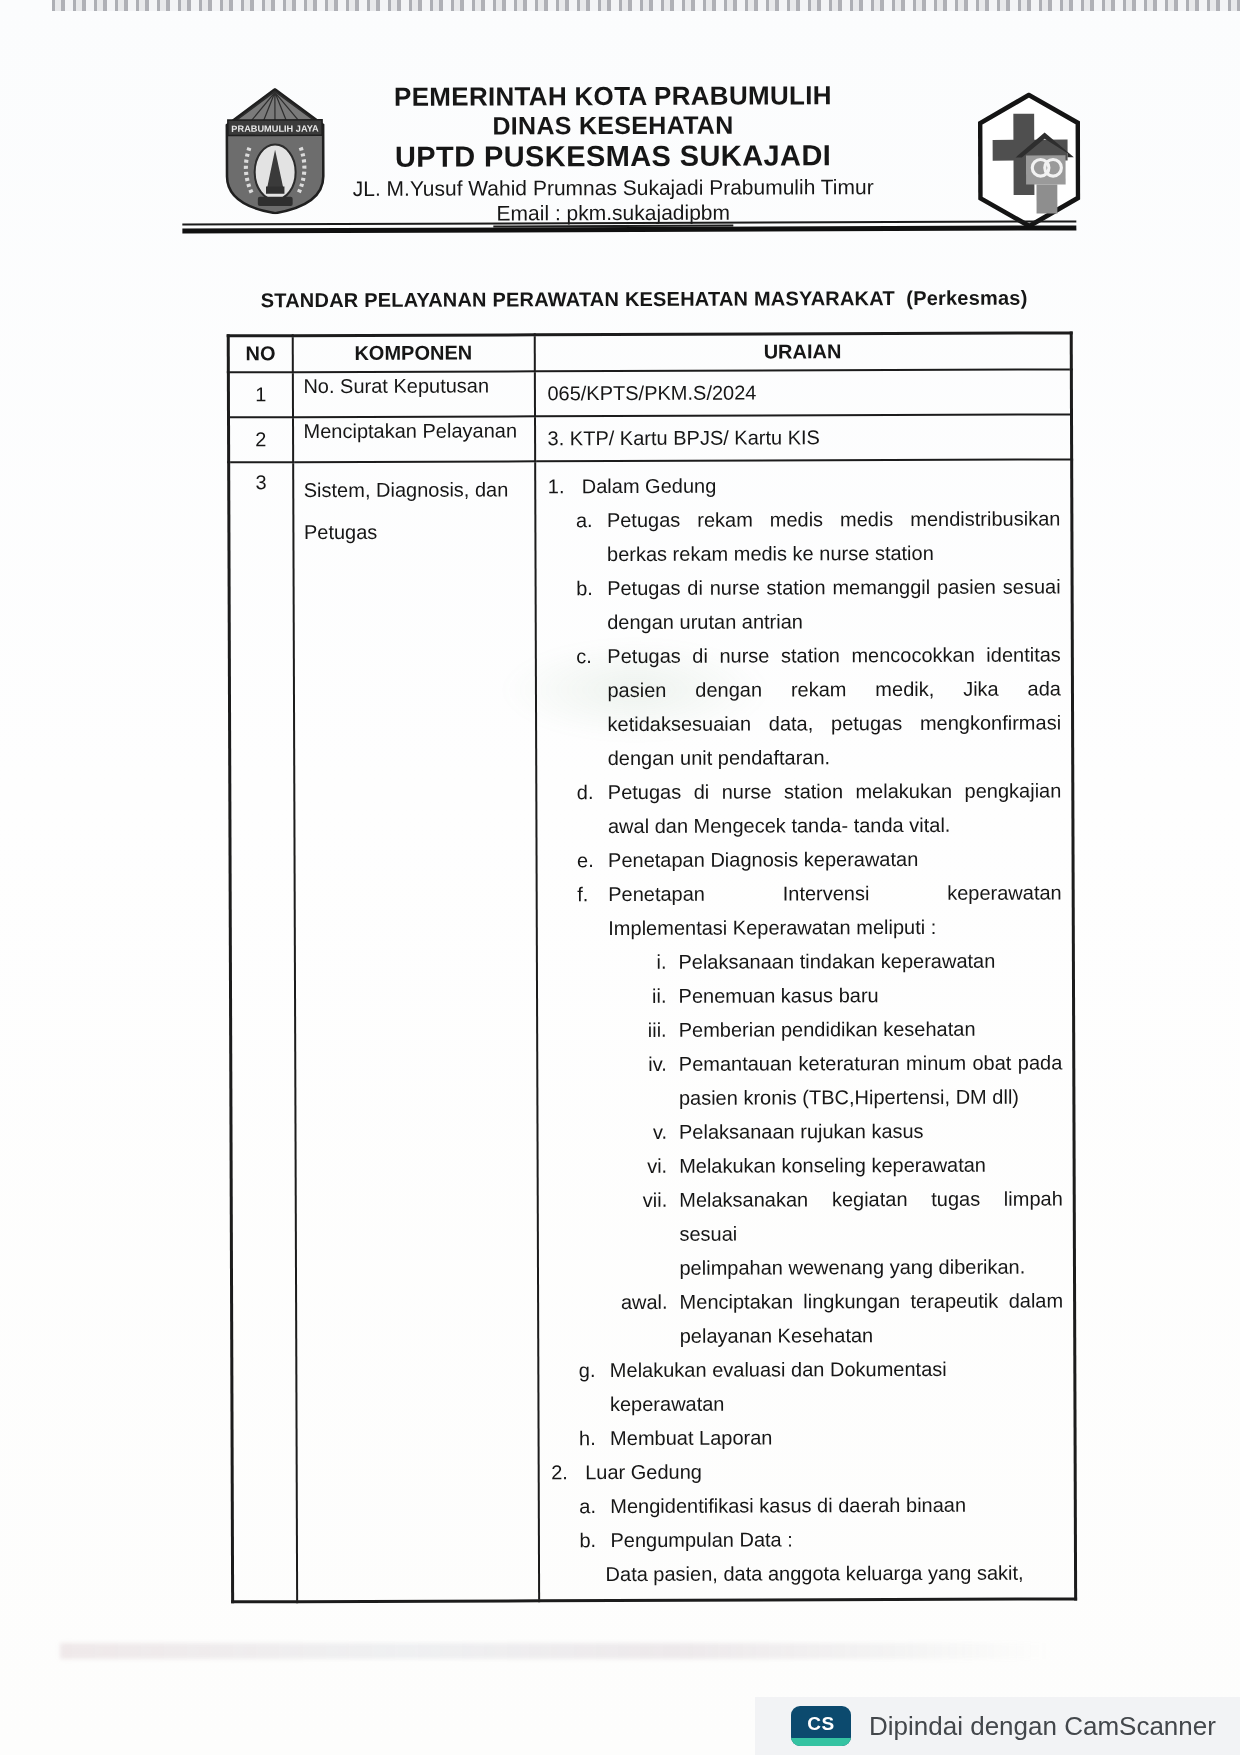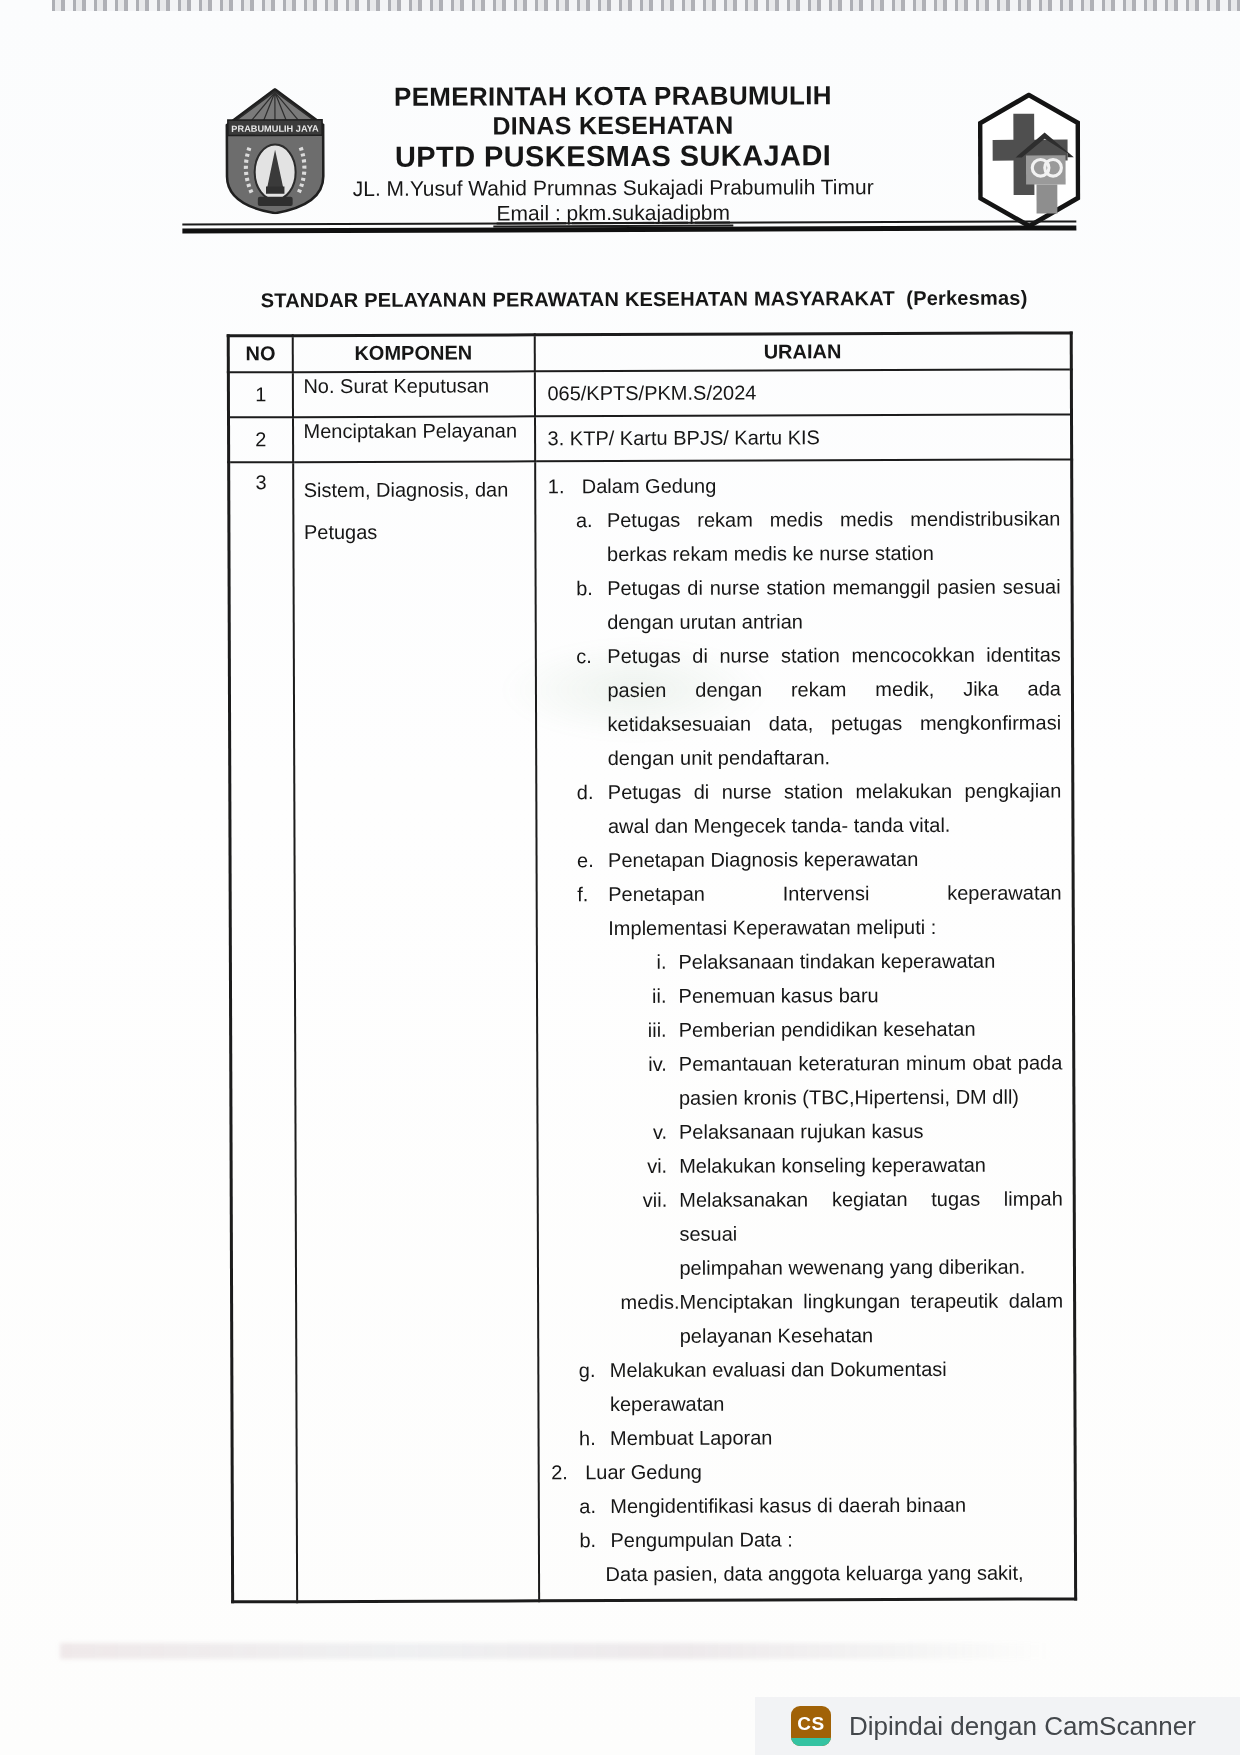--- a/index.html
+++ b/index.html
@@ -36,21 +36,21 @@
   
   .scan-content { position: absolute; inset: 0; transform: rotate(-0.2deg); transform-origin: 50% 40%; }
   .crest { position: absolute; left: 219px; top: 87px; width: 116px; height: 126px; }
   .puskesmas { position: absolute; left: 980px; top: 94px; width: 102px; height: 136px; }
   .head-text { position: absolute; left: 300px; top: 82px; width: 630px; text-align: center; }
   .ht-1 { font-size: 26px; font-weight: 700; line-height: 29px; letter-spacing: .3px; }
   .ht-2 { font-size: 25px; font-weight: 700; line-height: 28px; letter-spacing: .3px; }
   .ht-3 { font-size: 29px; font-weight: 700; line-height: 35px; letter-spacing: .4px; }
   .ht-addr { font-size: 21px; line-height: 27px; }
   .ht-email { font-size: 21px; line-height: 24px; }
-  .ht-email span { border-bottom: 2px solid #1c1c1c; padding: 0 3px 1px; text-decoration: underline; }
+  .ht-email span { border-bottom: 2px solid #1c1c1c; padding: 0 3px 1px; }
   .rule { position: absolute; left: 184px; top: 222px; width: 894px; }
   .rule-thin  { height: 2px; background: #1b1b1b; }
   .rule-thick { height: 5px; background: #101010; margin-top: 3px; }
   
   .doc-title {
     position: absolute; left: 224px; top: 288px; width: 843px;
     text-align: center; font-size: 20px; font-weight: 700; letter-spacing: .2px;
   }
   
   table.std {
@@ -77,22 +77,22 @@
   .lvl1 { margin-left: 0; }    .lvl1 .marker { width: 34px; }
   .lvl2 { margin-left: 28px; } .lvl2 .marker { width: 31px; }
   .lvl3 { margin-left: 70px; } .lvl3 .marker { width: 59px; text-align: right; padding-right: 12px; }
   .lvl4 { margin-left: 54px; } .lvl4 .marker { width: 0; }
   
   .cs-footer {
     position: absolute; left: 755px; right: 0; top: 1697px; bottom: 0;
     background: #f2f3f5; display: flex; align-items: center;
   }
   .cs-icon {
-    width: 40px; height: 40px; margin-left: 36px; border-radius: 9px;
-    background: #a16207; position: relative; overflow: hidden; flex: none;
+    width: 60px; height: 40px; margin-left: 36px; border-radius: 9px;
+    background: #0c4a6e; position: relative; overflow: hidden; flex: none;
     display: flex; align-items: center; justify-content: center;
   }
   .cs-icon .cs-letters {
     color: #ffffff; font-weight: 700; font-size: 19px; letter-spacing: .5px;
     margin-top: -5px;
   }
   .cs-icon .cs-teal { position: absolute; left: 0; right: 0; bottom: 0; height: 8px; background: #35c3a2; }
   .cs-text { margin-left: 18px; font-size: 26px; color: #43474b; }
 </style>
 </head>
@@ -263,21 +263,21 @@
                   </span>
                 </div>
                 <div class="p-item lvl3">
                   <span class="marker">vii.</span>
                   <span class="txt">
                     <div class="jline">Melaksanakan kegiatan tugas limpah sesuai</div>
                     <div>pelimpahan wewenang yang diberikan.</div>
                   </span>
                 </div>
                 <div class="p-item lvl3">
-                  <span class="marker">medis.</span>
+                  <span class="marker">awal.</span>
                   <span class="txt">
                     <div class="jline">Menciptakan lingkungan terapeutik dalam</div>
                     <div>pelayanan Kesehatan</div>
                   </span>
                 </div>
                 <div class="p-item lvl2">
                   <span class="marker">g.</span>
                   <span class="txt">
                     <div>Melakukan evaluasi dan Dokumentasi keperawatan</div>
                   </span>

